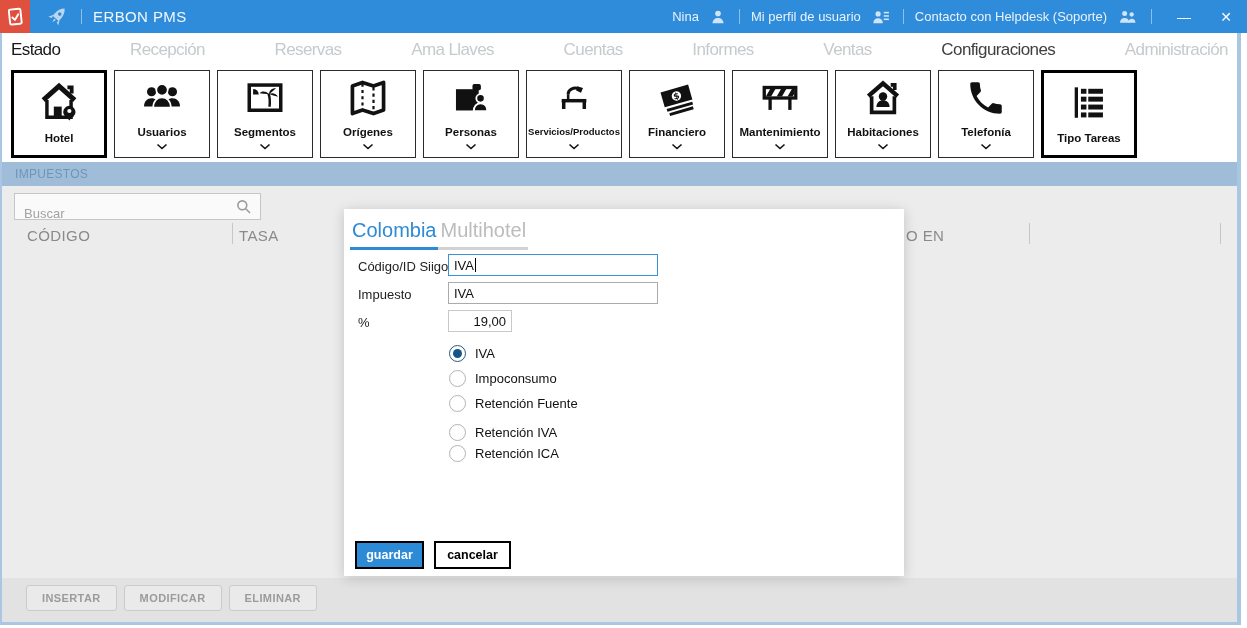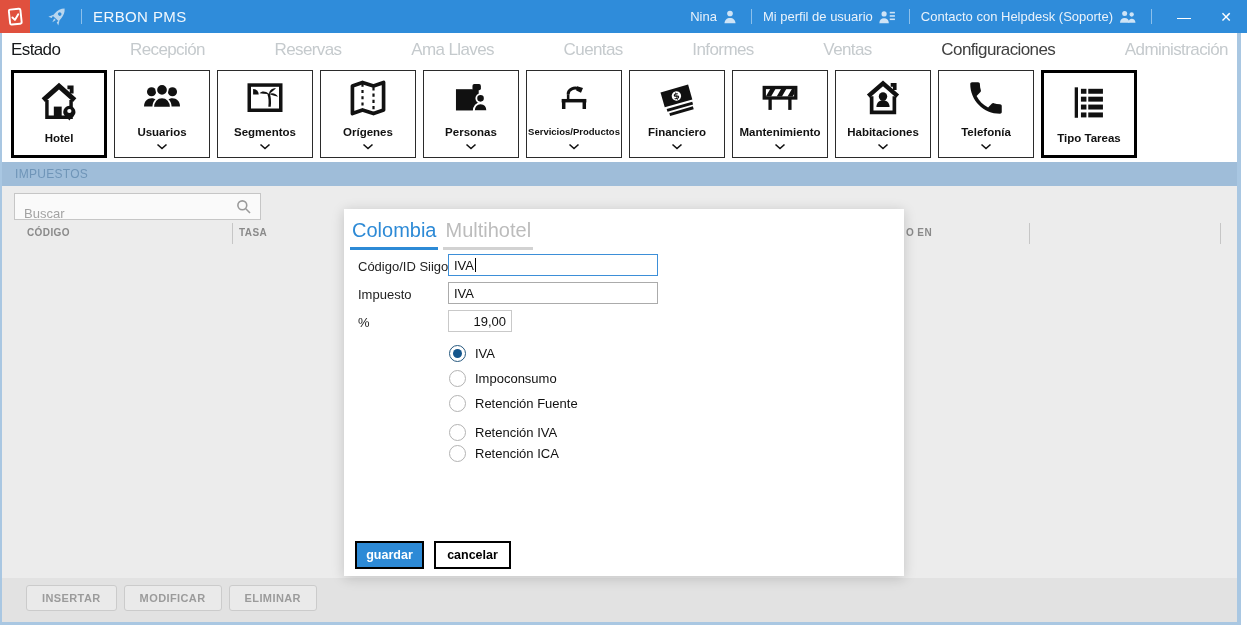--- a/index.html
+++ b/index.html
@@ -5,21 +5,21 @@
   * { margin:0; padding:0; box-sizing:border-box; }
   html,body { width:1247px; height:628px; background:#fff; font-family:"Liberation Sans", sans-serif; overflow:hidden; }
 
   
   .titlebar { position:absolute; top:0; left:0; width:1247px; height:33px; background:#2F8CDA; display:flex; align-items:center; color:#f2f8fd; }
   .logo { width:30px; height:33px; background:#E0503E; display:flex; align-items:center; justify-content:center; flex:0 0 auto; }
   .rocket { margin-left:15px; display:flex; }
   .tdiv { width:1px; height:15px; background:rgba(255,255,255,.45); margin:0 11px; }
   .title-text { font-size:15px; letter-spacing:.4px; }
   .tb-right { margin-left:auto; display:flex; align-items:center; font-size:13px; color:#e9f2fb; }
-  .tb-item { display:flex; align-items:center; gap:3px; }
+  .tb-item { display:flex; align-items:center; gap:9px; }
   .win-btn { width:42px; height:33px; display:flex; align-items:center; justify-content:center; font-size:14px; color:#fff; cursor:default; }
 
   
   .app { position:absolute; top:33px; left:0; width:1241px; height:592px; background:#fff; border-left:2px solid #A9C7E2; border-right:4px solid #A9C7E2; border-bottom:3px solid #A9C7E2; overflow:hidden; }
 
   
   .menubar { height:33px; background:#fff; display:flex; align-items:center; justify-content:space-between; padding:0 9px; font-size:17px; font-weight:300; letter-spacing:-0.6px; color:#c5cacd; white-space:nowrap; }
   .menu-item.active  { color:#17191b; }
   .menu-item.current { color:#404040; }
 
@@ -35,30 +35,30 @@
 
   
   .section-bar { height:24px; background:#9FBDD9; color:#6f95b8; font-size:12px; display:flex; align-items:center; padding-left:13px; letter-spacing:.3px; }
 
   
   .content { position:relative; height:439px; background:#ececec; }
   .search { position:absolute; top:7px; left:12px; width:247px; height:27px; border:1px solid #c6c6c6; background:#fafafa; display:flex; align-items:center; }
   .search input { border:none; background:transparent; outline:none; flex:1; font-size:13px; color:#666; padding:0 9px; font-family:"Liberation Sans", sans-serif;margin-top:14px; }
   .search input::placeholder { color:#a3a3a3; }
   .search svg { margin-right:7px; flex:0 0 auto; }
-  .colhead { position:absolute; top:41px; font-size:10px; font-weight:700; color:#8a8a8a; letter-spacing:.4px; }
+  .colhead { position:absolute; top:41px; font-size:15px; font-weight:400; color:#8a8a8a; letter-spacing:.4px; }
   .vline { position:absolute; top:37px; height:21px; width:1px; background:#c6c6c6; }
 
   .footer { position:absolute; left:0; right:0; top:392px; bottom:0; background:#e2e2e2; }
   .footer-actions { position:absolute; left:24px; top:7px; display:flex; gap:7px; }
   .act-btn { height:26px; padding:0 15px; border:1px solid #cbcbcb; border-radius:3px; background:#eaeaea; color:#9b9b9b; font-weight:700; font-size:11px; letter-spacing:.4px; display:flex; align-items:center; }
 
   
   .modal { position:absolute; left:342px; top:23px; width:560px; height:367px; background:#fff; box-shadow:0 2px 12px rgba(0,0,0,.18); }
-  .tabs { position:absolute; top:8px; left:6px; display:flex; gap:5px; }
+  .tabs { position:absolute; top:8px; left:6px; display:flex; }
   .tab { font-size:20px; font-weight:300; padding:2px 2px 5px 2px; border-bottom:3px solid transparent; }
   .tab.active   { color:#2D8AD6; border-color:#2D8AD6; }
   .tab.inactive { color:#bcbcbc; border-color:#d2d2d2; }
 
   .flabel { position:absolute; left:14px; font-size:13px; color:#222; }
   .tbox { position:absolute; left:104px; width:210px; height:22px; border:1px solid #ababab; background:#fff; display:flex; align-items:center; padding:0 5px; font-size:13px; color:#111; }
   .tbox.focused { border-color:#3D8FD8; }
   .tbox.num { width:64px; justify-content:flex-end; border-color:#c9c9c9; }
   .caret { width:1px; height:14px; background:#000; margin-left:1px; }
 

